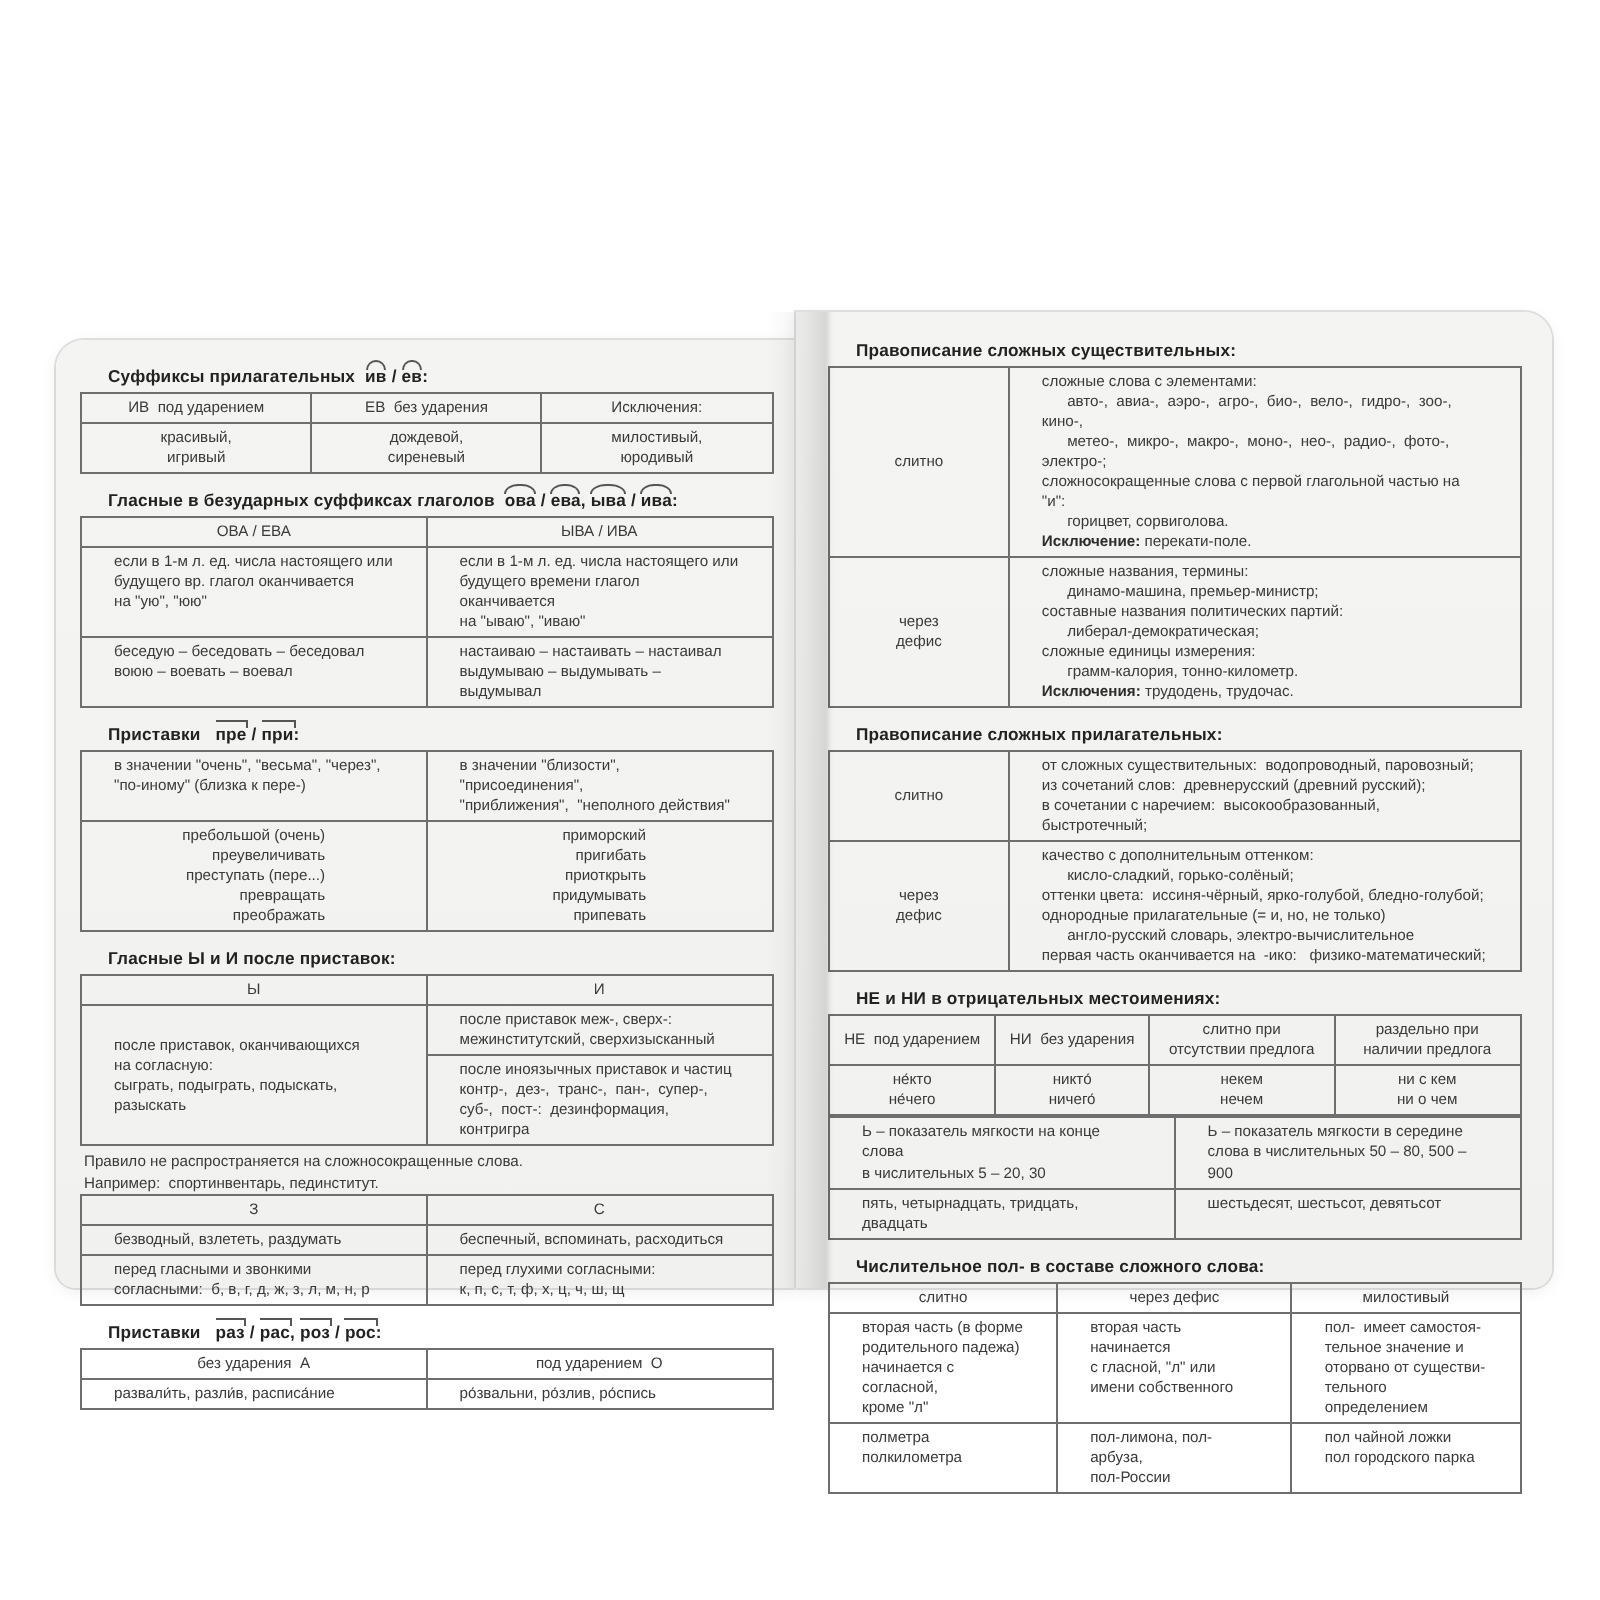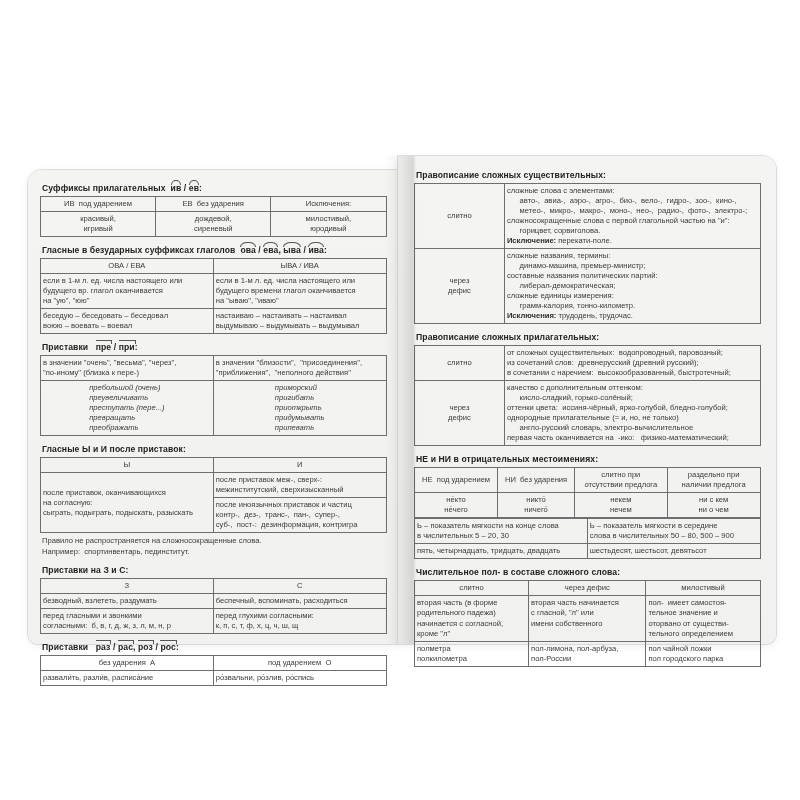--- a/index.html
+++ b/index.html
@@ -20,34 +20,34 @@
   }
   .page-right{
     width:378px;height:488px;border-radius:0 14px 10px 0;
     padding:14px 12px 0 16px;
   }
   .fold{
     position:absolute;left:355px;top:0;width:34px;height:100%;pointer-events:none;z-index:5;
     background:linear-gradient(to right, rgba(0,0,0,0) 0%, rgba(0,0,0,0.05) 55%, rgba(0,0,0,0.12) 88%, rgba(0,0,0,0.02) 96%, rgba(0,0,0,0) 100%);
   }
   .sec-title{
-    font-size:8.6px;font-weight:bold;color:#222;margin:8px 0 3px 2px;letter-spacing:0.1px;
+    font-size:8.6px;font-weight:bold;color:#222;margin:8px 0 3px 14px;letter-spacing:0.1px;
   }
   .sec-title.first{margin-top:0;}
   table{border-collapse:collapse;width:99%;table-layout:fixed;}
   td{
-    border:1px solid #6e6e6e;padding:2px 2px;vertical-align:top;
+    border:1px solid #6e6e6e;padding:2px 16px;vertical-align:top;
     font-size:7.6px;line-height:1.32;color:#3a3a3a;
   }
   td.hdr{text-align:center;vertical-align:middle;padding:2px 3px;}
   td.ctr{text-align:center;}
   td.mid{vertical-align:middle;}
   [data-bind]{white-space:pre-wrap;}
   .sec-title [data-bind]{white-space:normal;}
-  .inner-block{display:inline-block;text-align:left;font-style:italic;}
+  .inner-block{display:inline-block;text-align:right;}
   .note{font-size:7.6px;line-height:1.35;margin:3px 0 0 2px;color:#3a3a3a;}
   .arc,.bar{position:relative;display:inline-block;}
   .arc::before{
     content:"";position:absolute;left:0;right:0;top:-3px;height:4px;
     border-top:1px solid #555;border-left:1px solid #555;border-right:1px solid #555;
     border-radius:60% 60% 0 0 / 130% 130% 0 0;
   }
   .bar::before{
     content:"";position:absolute;left:0;right:-1px;top:-2px;height:3px;
     border-top:1px solid #555;border-right:1px solid #555;
@@ -157,23 +157,20 @@
       <tr>
         <td data-bind="left.s4.right_bottom">после иноязычных приставок и частиц
 контр-,  дез-,  транс-,  пан-,  супер-,
 суб-,  пост-:  дезинформация, контригра</td>
       </tr>
     </tbody>
       </table>
     <div class="note" data-bind="left.s4.note">Правило не распространяется на сложносокращенные слова.
 Например:  спортинвентарь, пединститут.</div>
 
-    <div class="sec-title">
-      <span data-bind="left.s5.title">Приставки на  З  и  С:</span>
-    </div>
     <table>
       <tbody>
           <tr>
         <td class="hdr" data-bind="left.s5.h.0">З</td>
         <td class="hdr" data-bind="left.s5.h.1">С</td>
       </tr>
       <tr>
         <td data-bind="left.s5.ex.0">безводный, взлететь, раздумать</td>
         <td data-bind="left.s5.ex.1">беспечный, вспоминать, расходиться</td>
       </tr>

